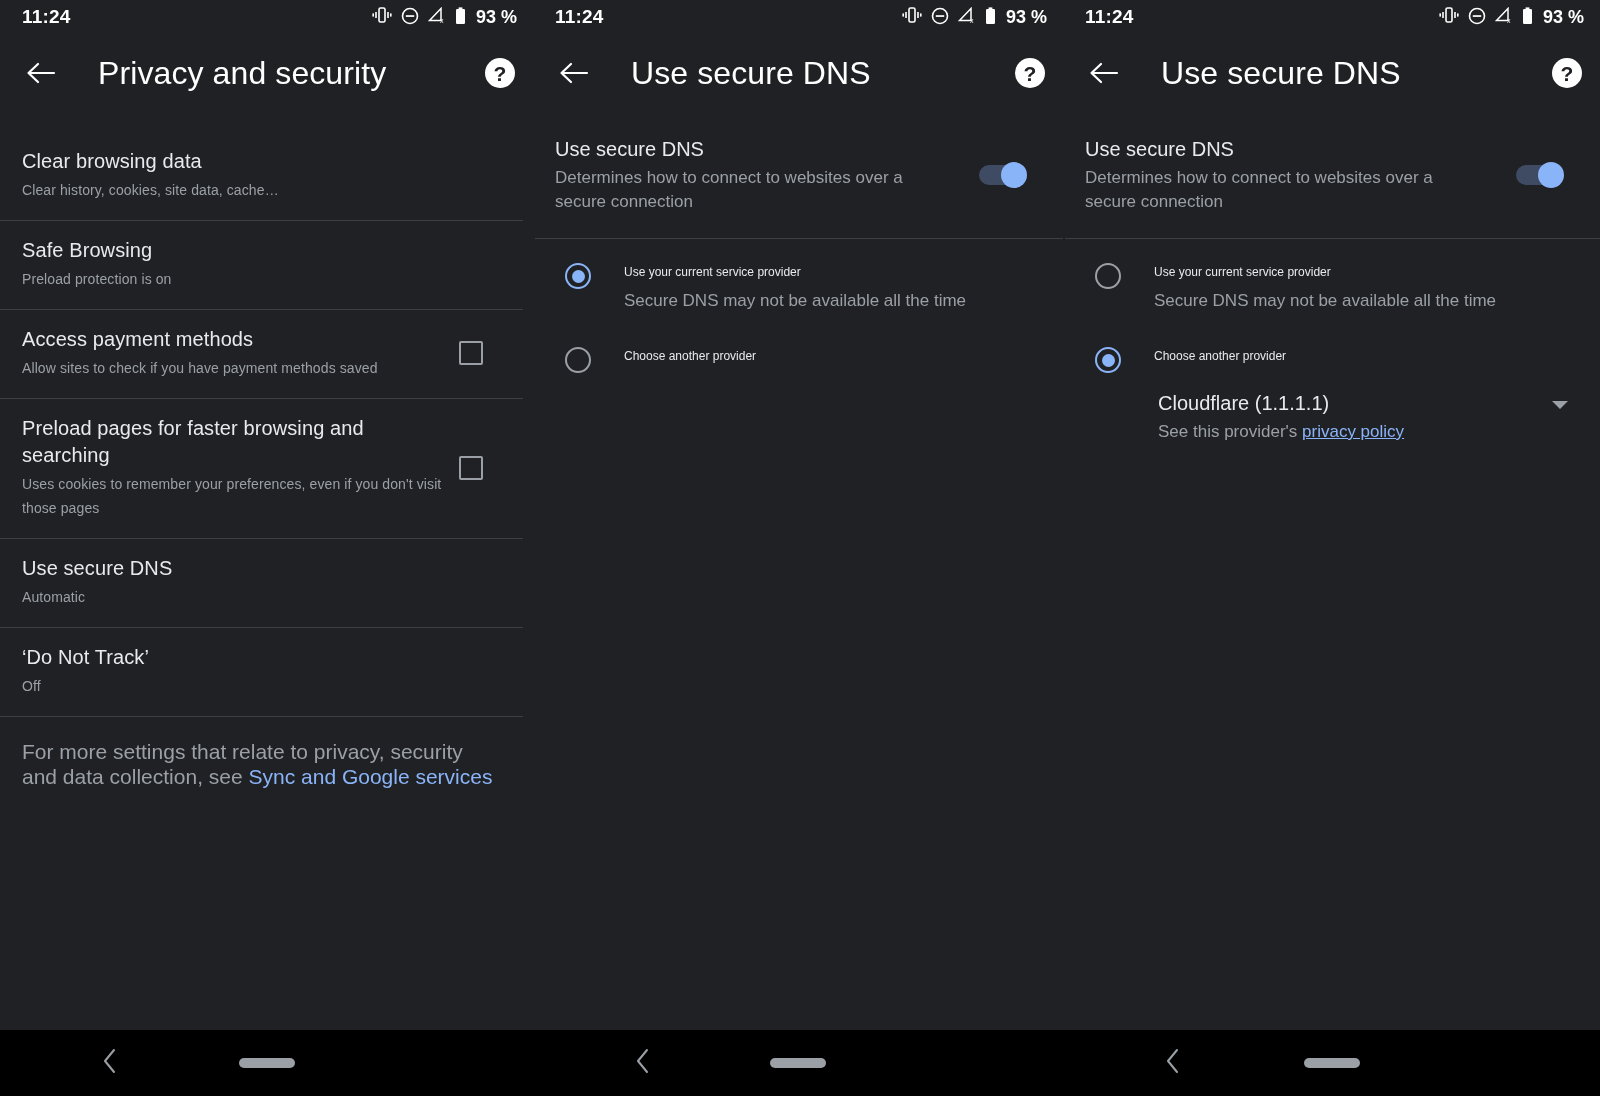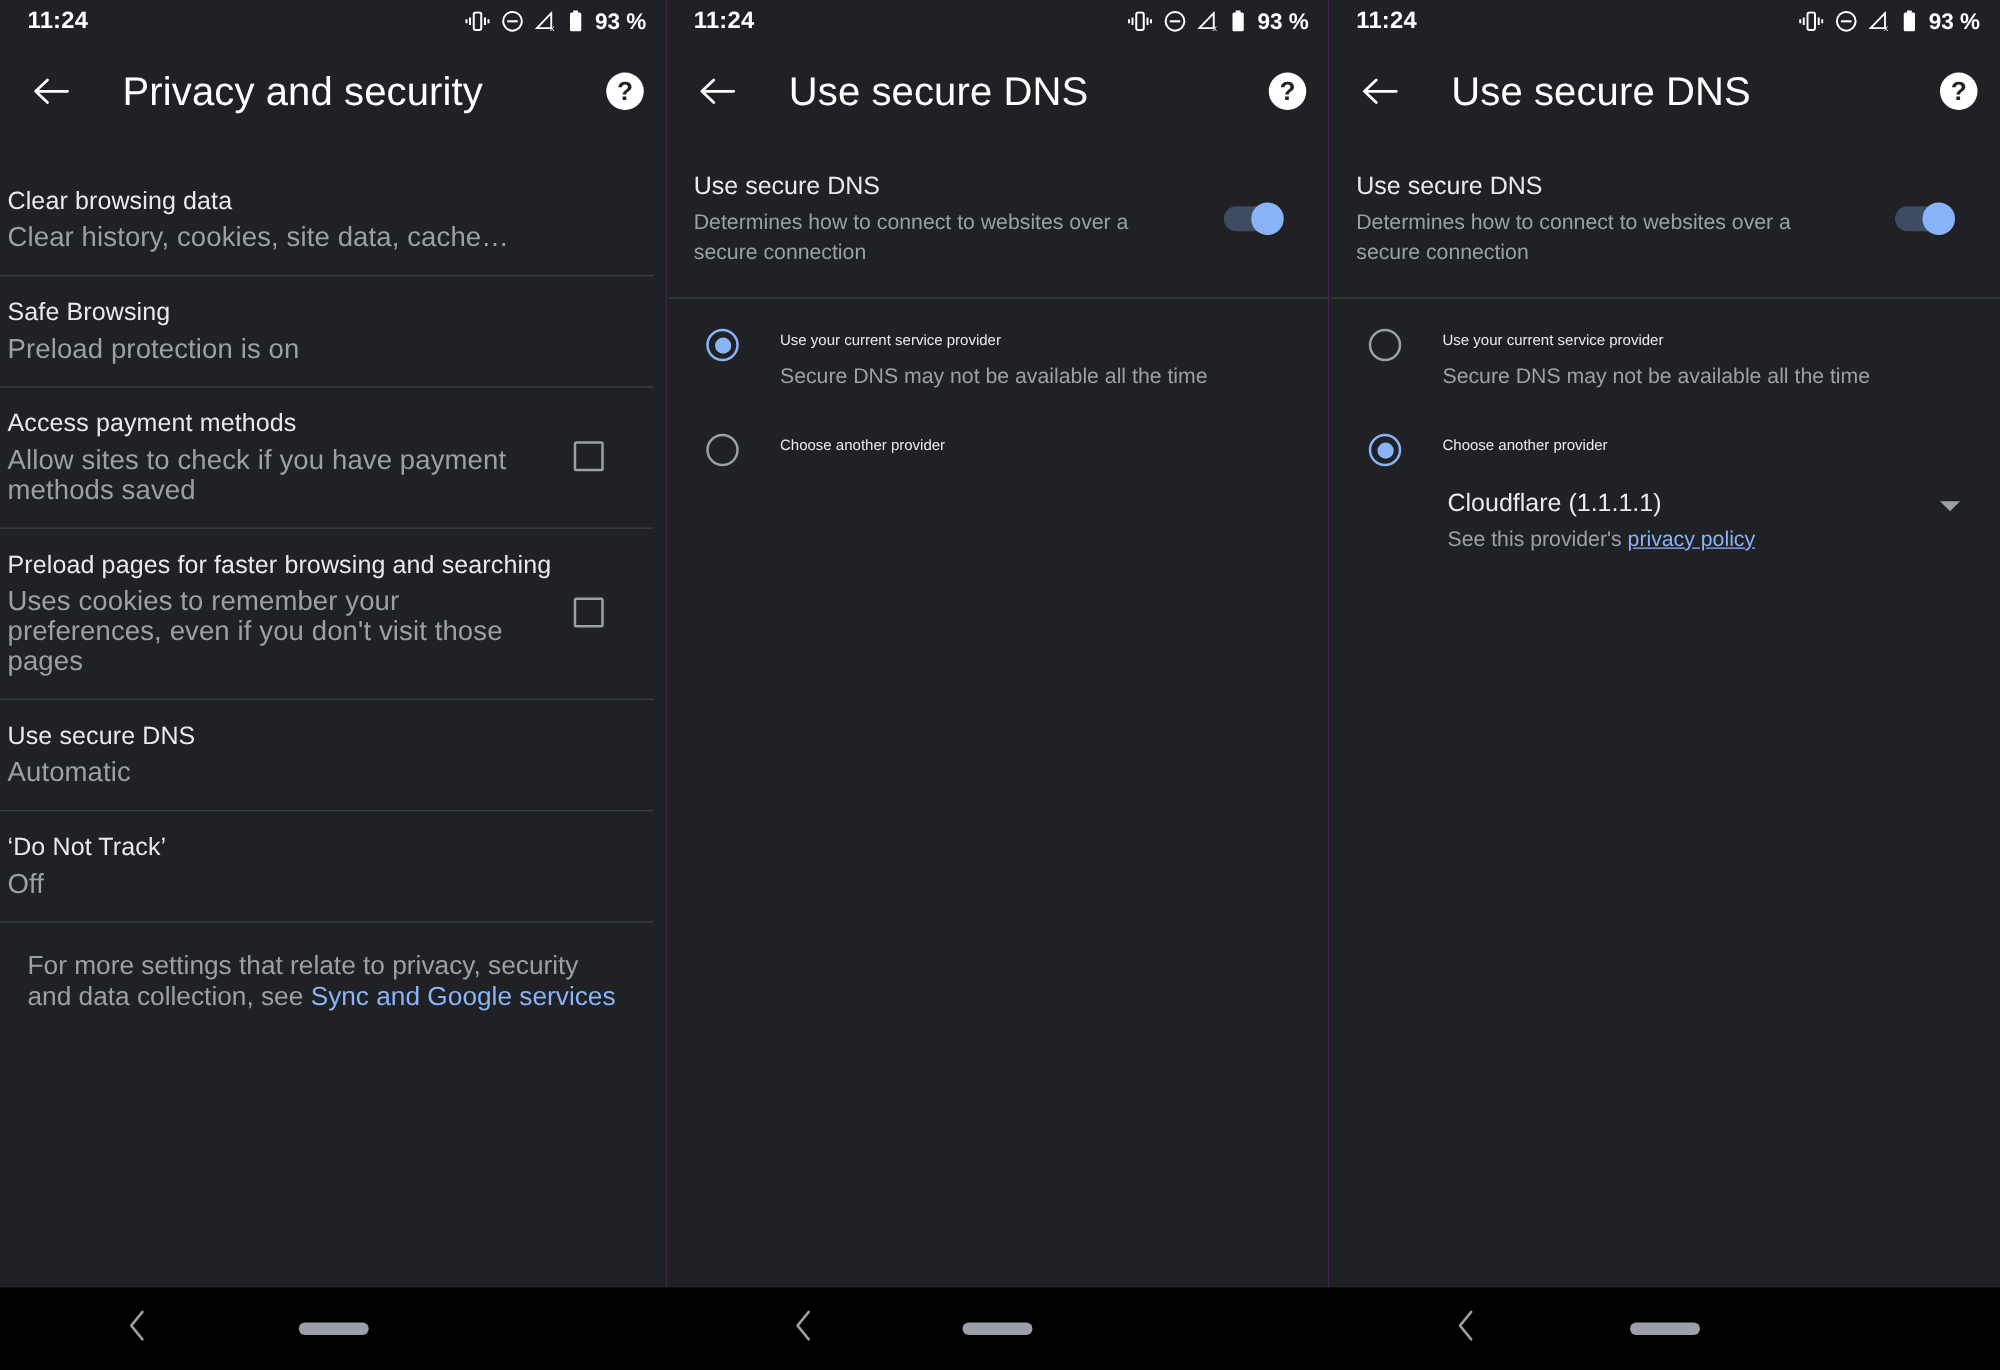--- a/index.html
+++ b/index.html
@@ -34,21 +34,21 @@
     padding: 0 16px 0 22px;
     color: #ffffff;
   }
   .status-time {
     font-size: 19px;
     font-weight: bold;
     letter-spacing: 0.2px;
   }
   .status-icons {
     display: flex;
-    align-items: center;
+    align-items: flex-start;
     gap: 9px;
   }
   .status-icons svg { display: block; }
   .status-batt {
     font-size: 18px;
     font-weight: bold;
     margin-left: 1px;
   }
 
   
@@ -82,33 +82,33 @@
     line-height: 1;
     flex: 0 0 auto;
   }
 
   
   .list { padding-top: 20px; }
   .row {
     position: relative;
     display: flex;
     align-items: center;
-    padding: 16px 22px 18px 6px;
+    padding: 16px 22px 18px 22px;
     min-height: 78px;
   }
   .row .texts { flex: 1 1 auto; padding-right: 14px; }
   .row .t-title {
     color: #e8eaed;
     font-size: 20px;
     line-height: 27px;
     letter-spacing: 0.1px;
   }
   .row .t-sub {
     color: #9aa0a6;
-    font-size: 22px;
+    font-size: 14px;
     line-height: 24px;
     margin-top: 3px;
     letter-spacing: 0.1px;
   }
   .divider {
     height: 1px;
     background: #3c4043;
     width: 523px;
   }
   .checkbox {

